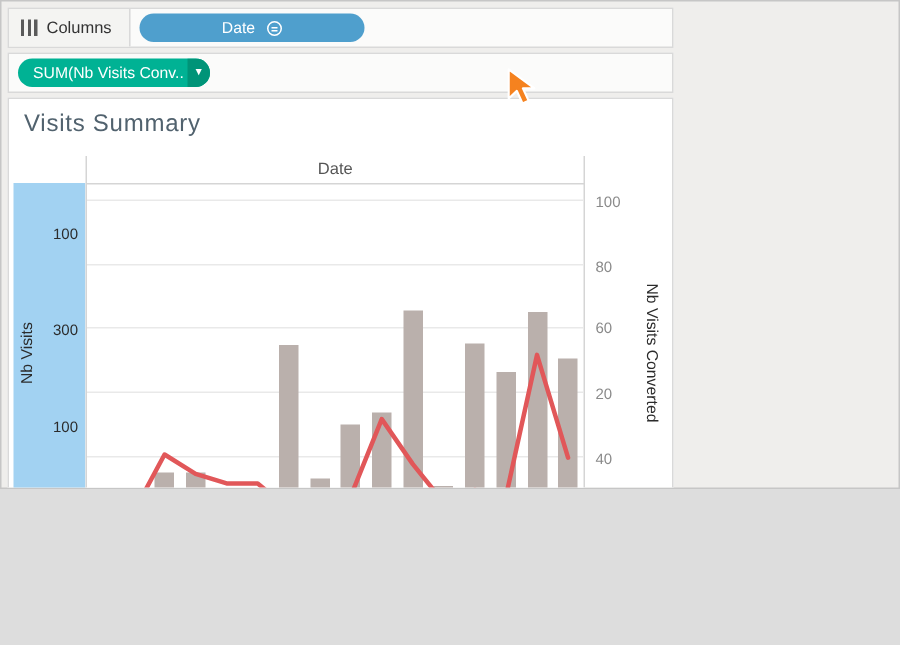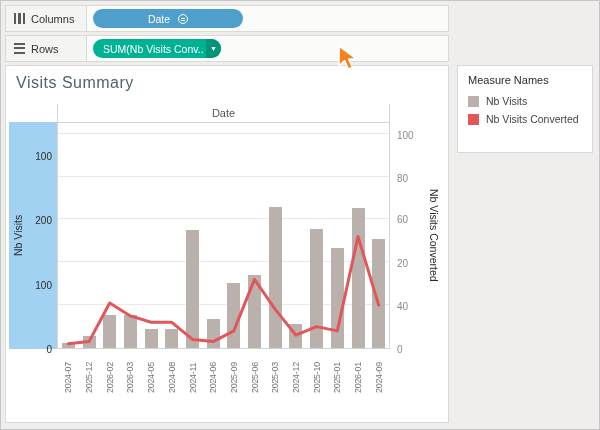--- a/index.html
+++ b/index.html
@@ -1,17 +1,17 @@
 <!DOCTYPE html>
 <html><head>
 <meta charset="utf-8">
 <style>
   * { margin:0; padding:0; box-sizing:border-box; }
   body { background:#ddd; font-family:"Liberation Sans", sans-serif; }
-  .window { position:relative; width:600px; height:430px; background:#efeeec;
+  .window { position:relative; width:600px; height:326px; background:#efeeec;
             border:1px solid #c6c6c6; overflow:hidden; }
 
   
   .shelf { position:absolute; left:4px; width:444px; height:27px; background:#fbfbfa;
            border:1px solid #d9d9d9; display:flex; align-items:stretch; }
   .shelf-label { width:81px; display:flex; align-items:center; gap:6px; padding-left:8px;
                  background:#f4f4f2; border-right:1px solid #d9d9d9; }
   .shelf-label span.txt { font-size:11px; color:#333; }
   .icon-cols { width:11px; height:11px;
       background:repeating-linear-gradient(90deg,#5a5a5a 0 2px,transparent 2px 4.5px); }
@@ -87,24 +87,20 @@
     </div>
     <div class="shelf-tray">
       <div class="pill pill-dim">
         <span>Date</span>
         <span class="pill-menu-icon"></span>
       </div>
     </div>
   </div>
 
   <div class="shelf" style="top:34px">
-    <div class="shelf-label">
-      <span class="icon-rows"></span>
-      <span class="txt">Rows</span>
-    </div>
     <div class="shelf-tray">
       <div class="pill pill-meas p2">
         <span class="ptxt">SUM(Nb Visits Conv..</span>
         <span class="pill-caret">▼</span>
       </div>
     </div>
   </div>
 
   <svg class="cursor" width="22" height="26" viewBox="0 0 17 22">
     <path d="M1,1 L1,17.5 L5.6,13.2 L8.8,20.3 L12.2,18.7 L9,11.8 L15.5,11.8 Z" fill="#f5821f" stroke="#ffffff" stroke-width="1.2" stroke-linejoin="round"></path>
@@ -113,21 +109,21 @@
   <div class="chart-card">
     <div class="sheet-title">Visits Summary</div>
 
     <div class="col-header">Date</div>
 
     <div class="axis-highlight" style="background: rgb(162, 210, 242);">
       <span class="left-axis-title">Nb Visits</span>
       <div id="left-ticks" style="position:absolute;left:0;top:0;width:100%;height:100%;">
           <div class="tick-left" style="bottom: -6px;">0</div>
           <div class="tick-left" style="bottom: 58.3px;">100</div>
-          <div class="tick-left" style="bottom: 122.6px;">200</div>
+          <div class="tick-left" style="bottom: 122.6px;">300</div>
           <div class="tick-left" style="bottom: 186.9px;">100</div>
         </div>
     </div>
 
     <div class="plot">
       <div id="gridlines" style="position:absolute;inset:0;">
           <div class="gridline" style="bottom: 42.9px;"></div>
           <div class="gridline" style="bottom: 85.7px;"></div>
           <div class="gridline" style="bottom: 128.6px;"></div>
           <div class="gridline" style="bottom: 171.4px;"></div>
@@ -179,25 +175,14 @@
         <span class="x-label" style="left: 192.5px;">2025-06</span>
         <span class="x-label" style="left: 213.2px;">2025-03</span>
         <span class="x-label" style="left: 233.9px;">2024-12</span>
         <span class="x-label" style="left: 254.6px;">2025-10</span>
         <span class="x-label" style="left: 275.3px;">2025-01</span>
         <span class="x-label" style="left: 296px;">2026-01</span>
         <span class="x-label" style="left: 316.7px;">2024-09</span>
       </div>
   </div>
 
-  <div class="legend-card">
-    <div class="legend-title">Measure Names</div>
-    <div class="legend-item">
-      <span class="legend-swatch" id="swatch-0" style="background: rgb(186, 176, 172);"></span>
-      <span class="lbl">Nb Visits</span>
-    </div>
-    <div class="legend-item">
-      <span class="legend-swatch" id="swatch-1" style="background: rgb(225, 87, 89);"></span>
-      <span class="lbl">Nb Visits Converted</span>
-    </div>
-  </div>
 
 </div>
 
 </body></html>

